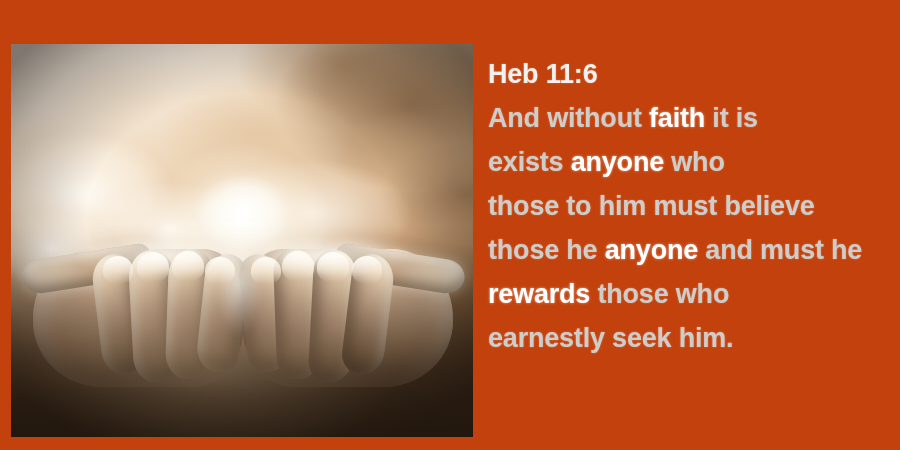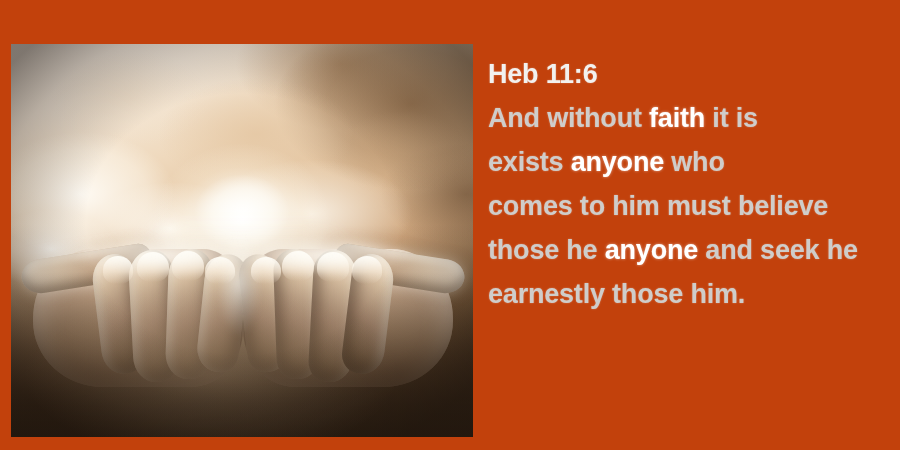--- a/index.html
+++ b/index.html
@@ -231,19 +231,20 @@
     <div class="ph-layer rim-light"></div>
     <div class="ph-layer haze"></div>
     <div class="ph-layer vignette"></div>
   </div>
 
   <div id="verse-block">
     <div class="vline ref">Heb 11:6</div>
     <div id="verse-lines">
         <div class="vline"><span>And without </span><span class="em">faith</span><span> it is</span></div>
         <div class="vline"><span>exists </span><span class="em">anyone</span><span> who</span></div>
-        <div class="vline"><span>comes to him must believe</span></div>
-        <div class="vline"><span>those he </span><span class="em">anyone</span><span> and seek he</span></div>
-        <div class="vline"><span>earnestly those him.</span></div>
+        <div class="vline"><span>those to him must believe</span></div>
+        <div class="vline"><span>those he </span><span class="em">anyone</span><span> and must he</span></div>
+        <div class="vline"><span class="em">rewards</span><span> those who</span></div>
+        <div class="vline"><span>earnestly seek him.</span></div>
       </div>
   </div>
 
 </div>
 
 </body></html>

